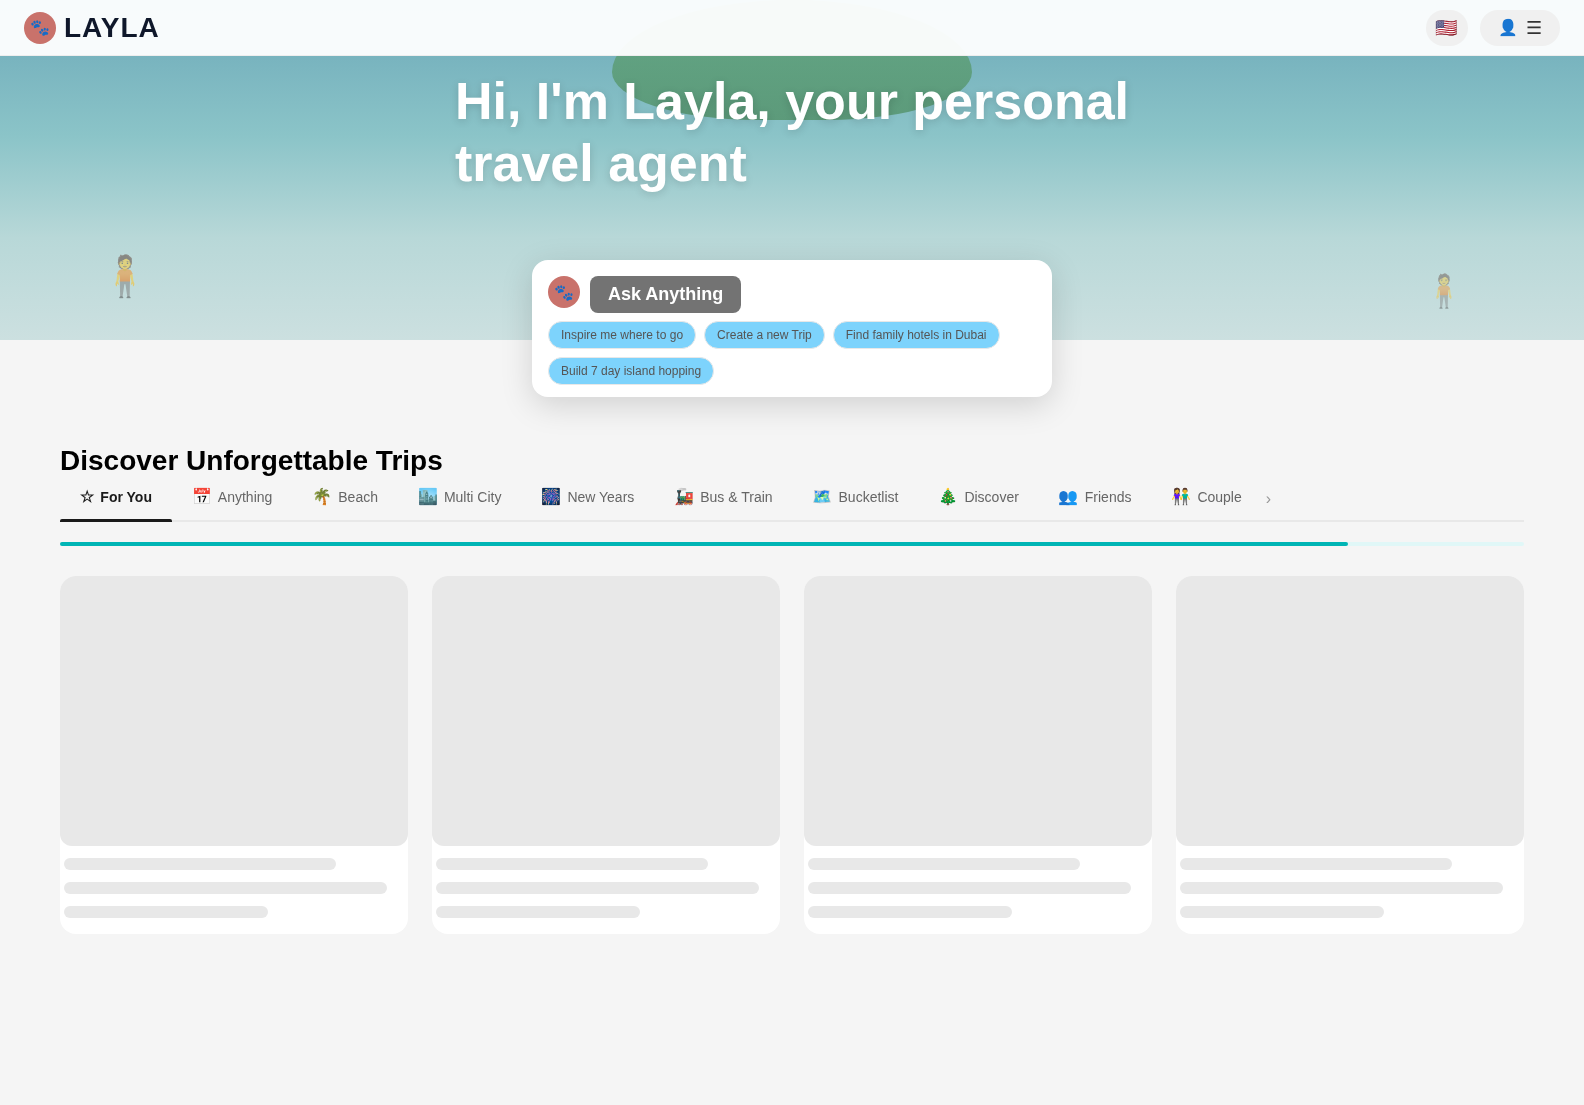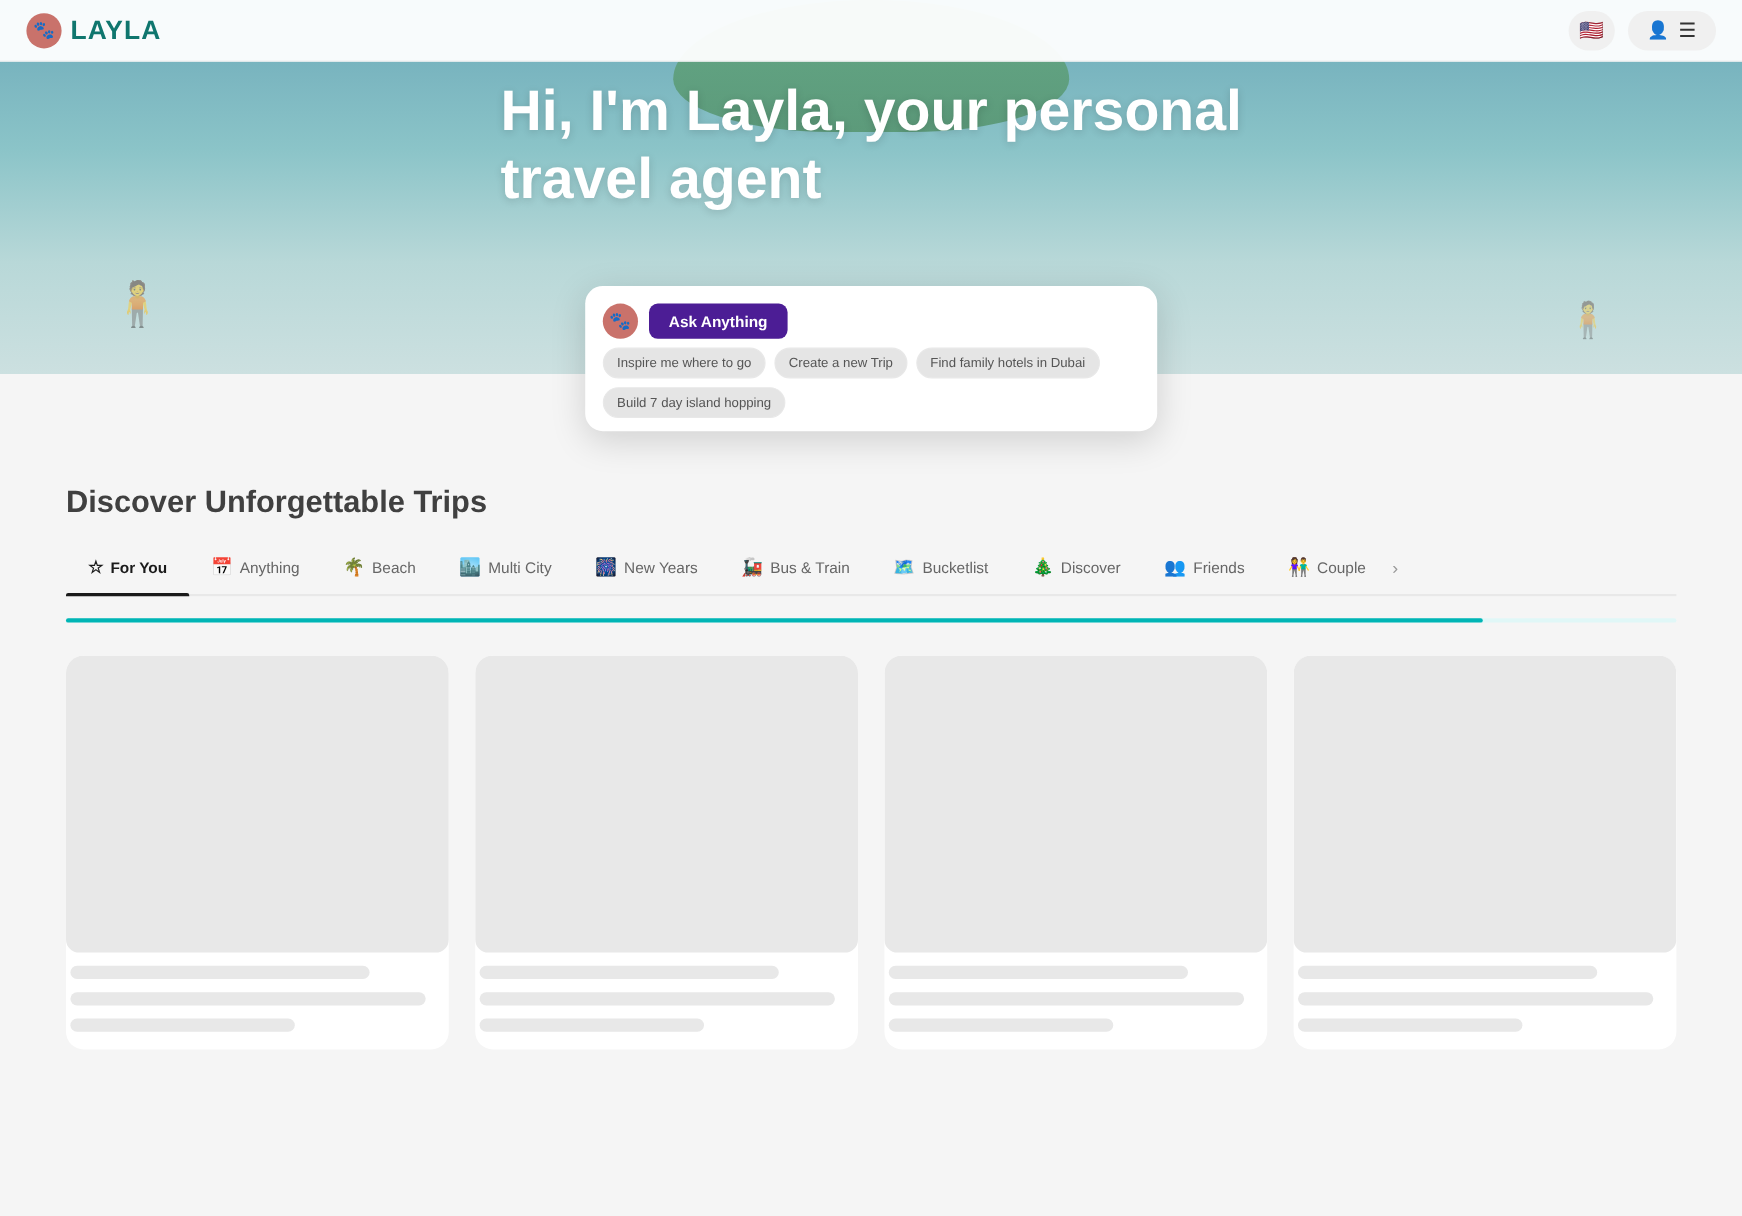--- a/index.html
+++ b/index.html
@@ -7,21 +7,21 @@
 
     
     .navbar {
       position: fixed; top: 0; left: 0; right: 0; height: 56px;
       background: rgba(255,255,255,0.95); display: flex; align-items: center;
       justify-content: space-between; padding: 0 24px; z-index: 100;
       border-bottom: 1px solid #eee;
     }
     .navbar-logo { display: flex; align-items: center; gap: 8px; cursor: pointer; }
     .navbar-logo-avatar { width: 32px; height: 32px; border-radius: 50%; background: #c9726b; overflow: hidden; display: flex; align-items: center; justify-content: center; font-size: 16px; }
-    .navbar-logo-text { font-size: 24px; font-weight: 700; color: #0f766e; letter-spacing: 1px; text-transform: uppercase; }
+    .navbar-logo-text { font-size: 28px; font-weight: 700; color: #0f172a; letter-spacing: 1px; text-transform: uppercase; }
     .navbar-right { display: flex; align-items: center; gap: 12px; }
     .navbar-flag-btn { width: 42px; height: 36px; border-radius: 20px; background: #f0f0f0; border: none; cursor: pointer; display: flex; align-items: center; justify-content: center; font-size: 18px; }
     .navbar-user-btn { width: 80px; height: 36px; border-radius: 20px; background: #f0f0f0; border: none; cursor: pointer; display: flex; align-items: center; justify-content: center; gap: 8px; }
     .navbar-user-icon { font-size: 16px; color: #555; }
     .navbar-menu-icon { font-size: 18px; color: #333; }
 
     
     .hero {
       width: 100%; height: 340px;
       background: linear-gradient(180deg, #6ba8b8 0%, #8bc4c8 40%, #b8d8d8 70%, #cce0e0 100%);
@@ -63,36 +63,36 @@
       display: flex; align-items: flex-start; gap: 10px; margin-bottom: 8px;
     }
     .search-avatar { width: 32px; height: 32px; border-radius: 50%; background: #c9726b; flex-shrink: 0; display: flex; align-items: center; justify-content: center; font-size: 16px; }
     .search-input-area { flex: 1; min-height: 60px; }
     .search-input {
       width: 100%; border: none; outline: none; resize: none;
       font-size: 15px; color: #999; background: transparent;
       font-family: inherit; min-height: 60px;
     }
     .ask-btn {
-      background: #4c1d95; color: white; border: none; border-radius: 8px;
-      padding: 8px 18px; font-size: 14px; font-weight: 600; cursor: pointer;
+      background: #737373; color: white; border: none; border-radius: 8px;
+      padding: 8px 18px; font-size: 18px; font-weight: 600; cursor: pointer;
       white-space: nowrap; flex-shrink: 0;
     }
     .search-suggestions {
       display: flex; gap: 8px; flex-wrap: wrap; margin-top: 4px;
     }
     .suggestion-chip {
-      background: #e5e5e5; border: 1px solid #e8e8e8; border-radius: 20px;
+      background: #7dd3fc; border: 1px solid #e8e8e8; border-radius: 20px;
       padding: 6px 12px; font-size: 12px; color: #555; cursor: pointer;
       white-space: nowrap;
     }
 
     
     .main-content { padding: 48px 60px 0 60px; }
-    .section-title { font-size: 28px; font-weight: 700; color: #404040; margin-bottom: 24px; }
+    .section-title { font-size: 28px; font-weight: 700; color: #000000; }
 
     
     .tabs-container { display: flex; align-items: center; gap: 0; border-bottom: 2px solid #e8e8e8; margin-bottom: 20px; position: relative; }
     .tab-item {
       display: flex; align-items: center; gap: 6px;
       padding: 10px 20px 14px 20px;
       cursor: pointer; font-size: 14px; color: #666; white-space: nowrap;
       position: relative; flex-shrink: 0;
     }
     .tab-item.active { color: #1a1a1a; font-weight: 600; }

